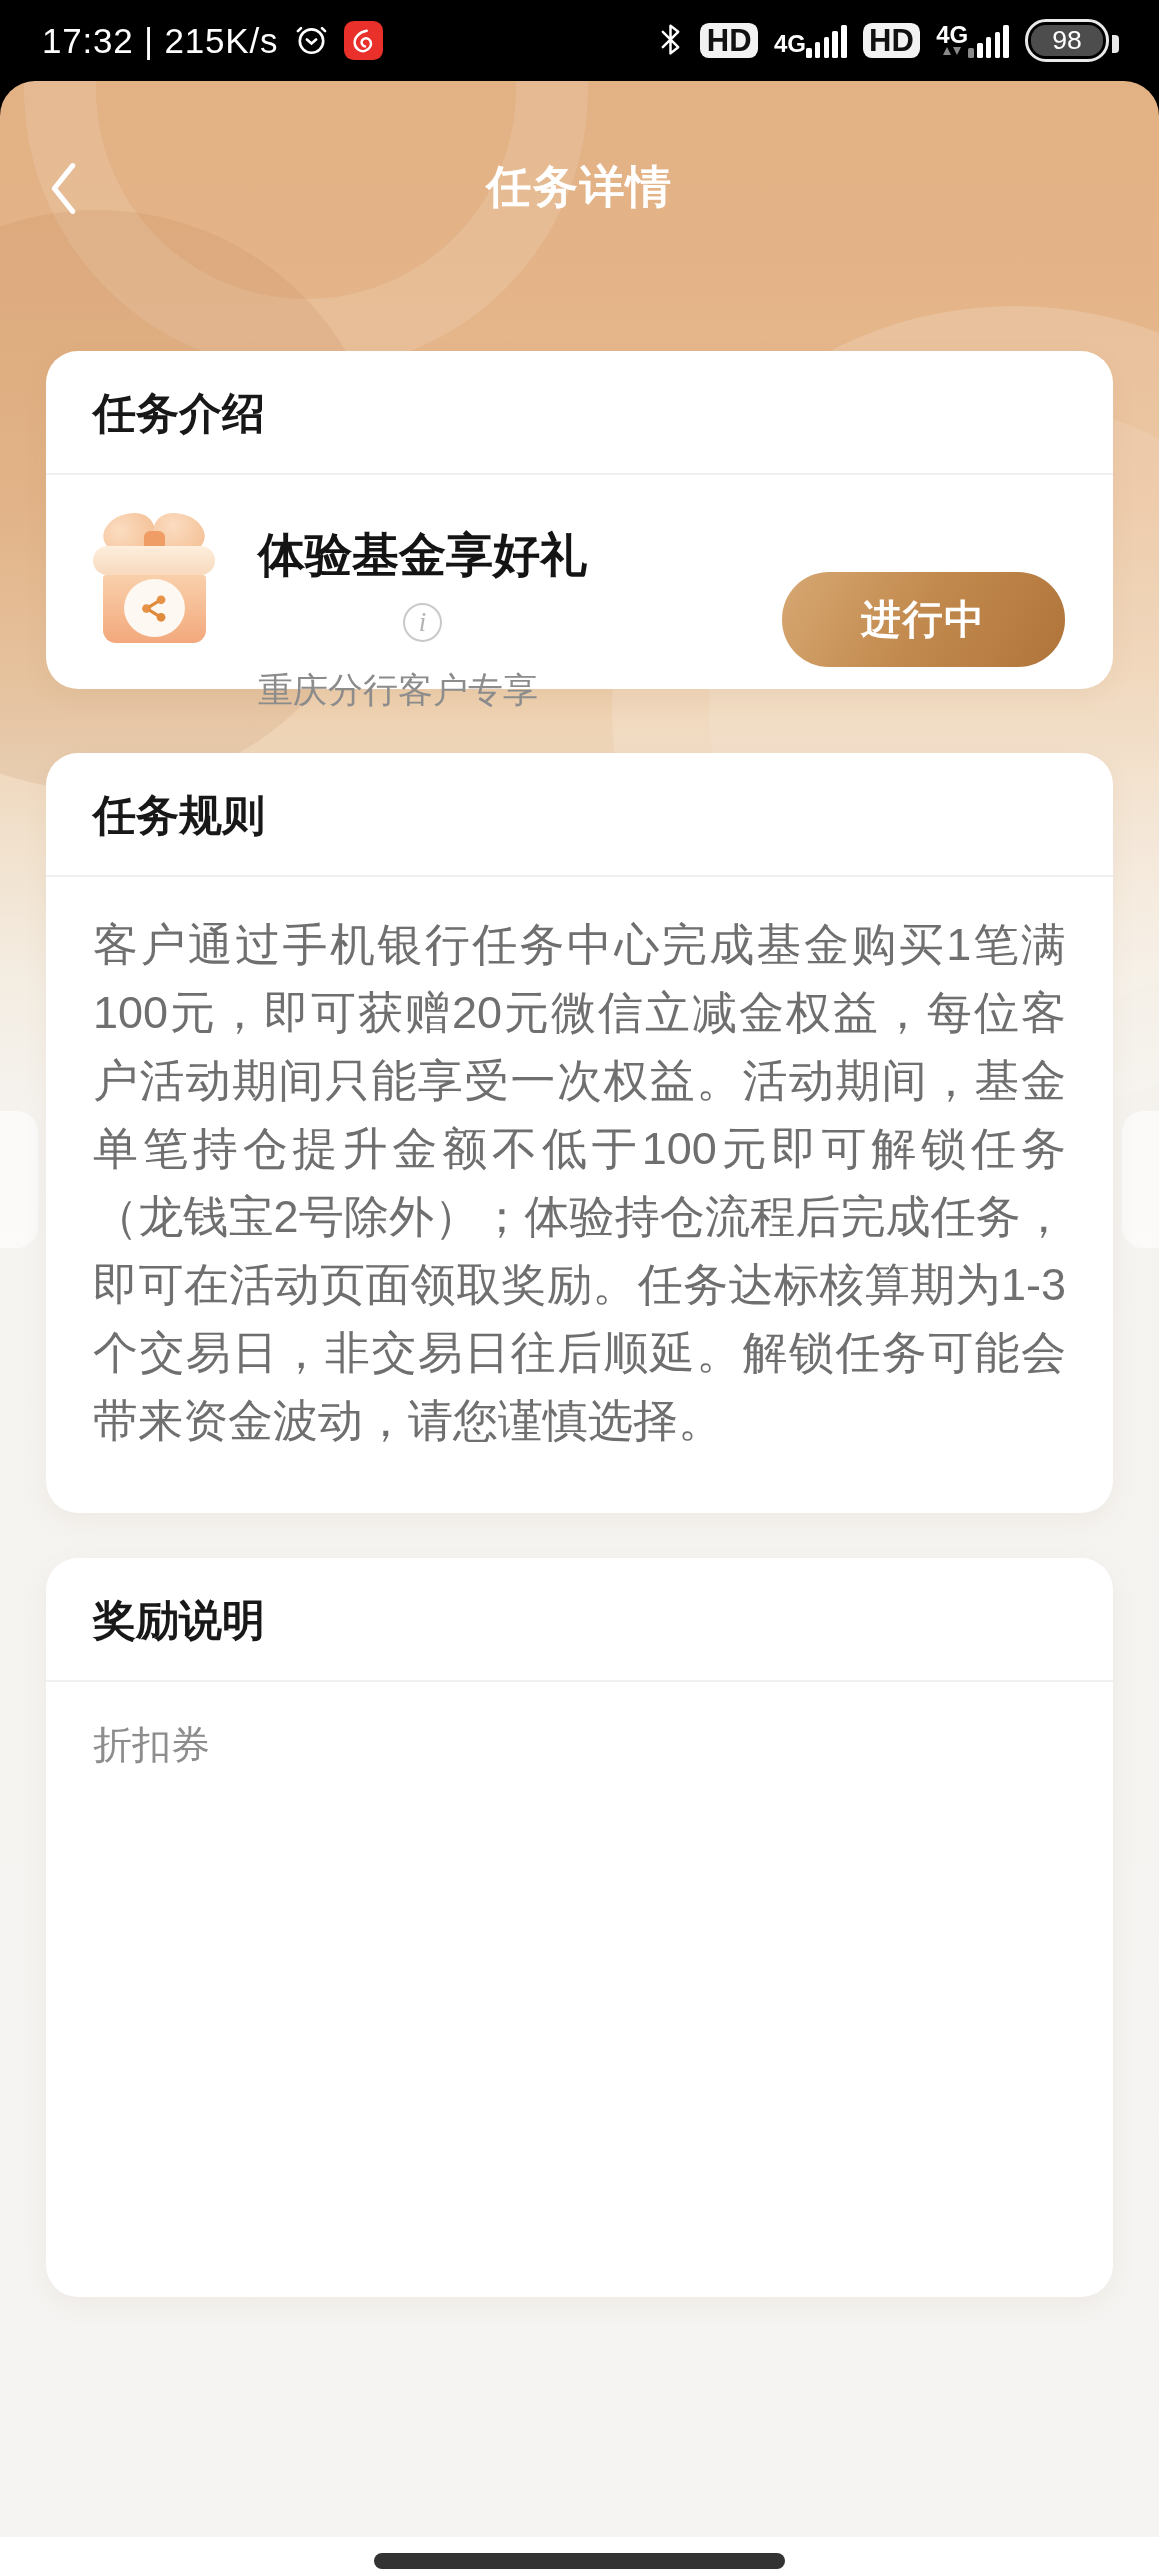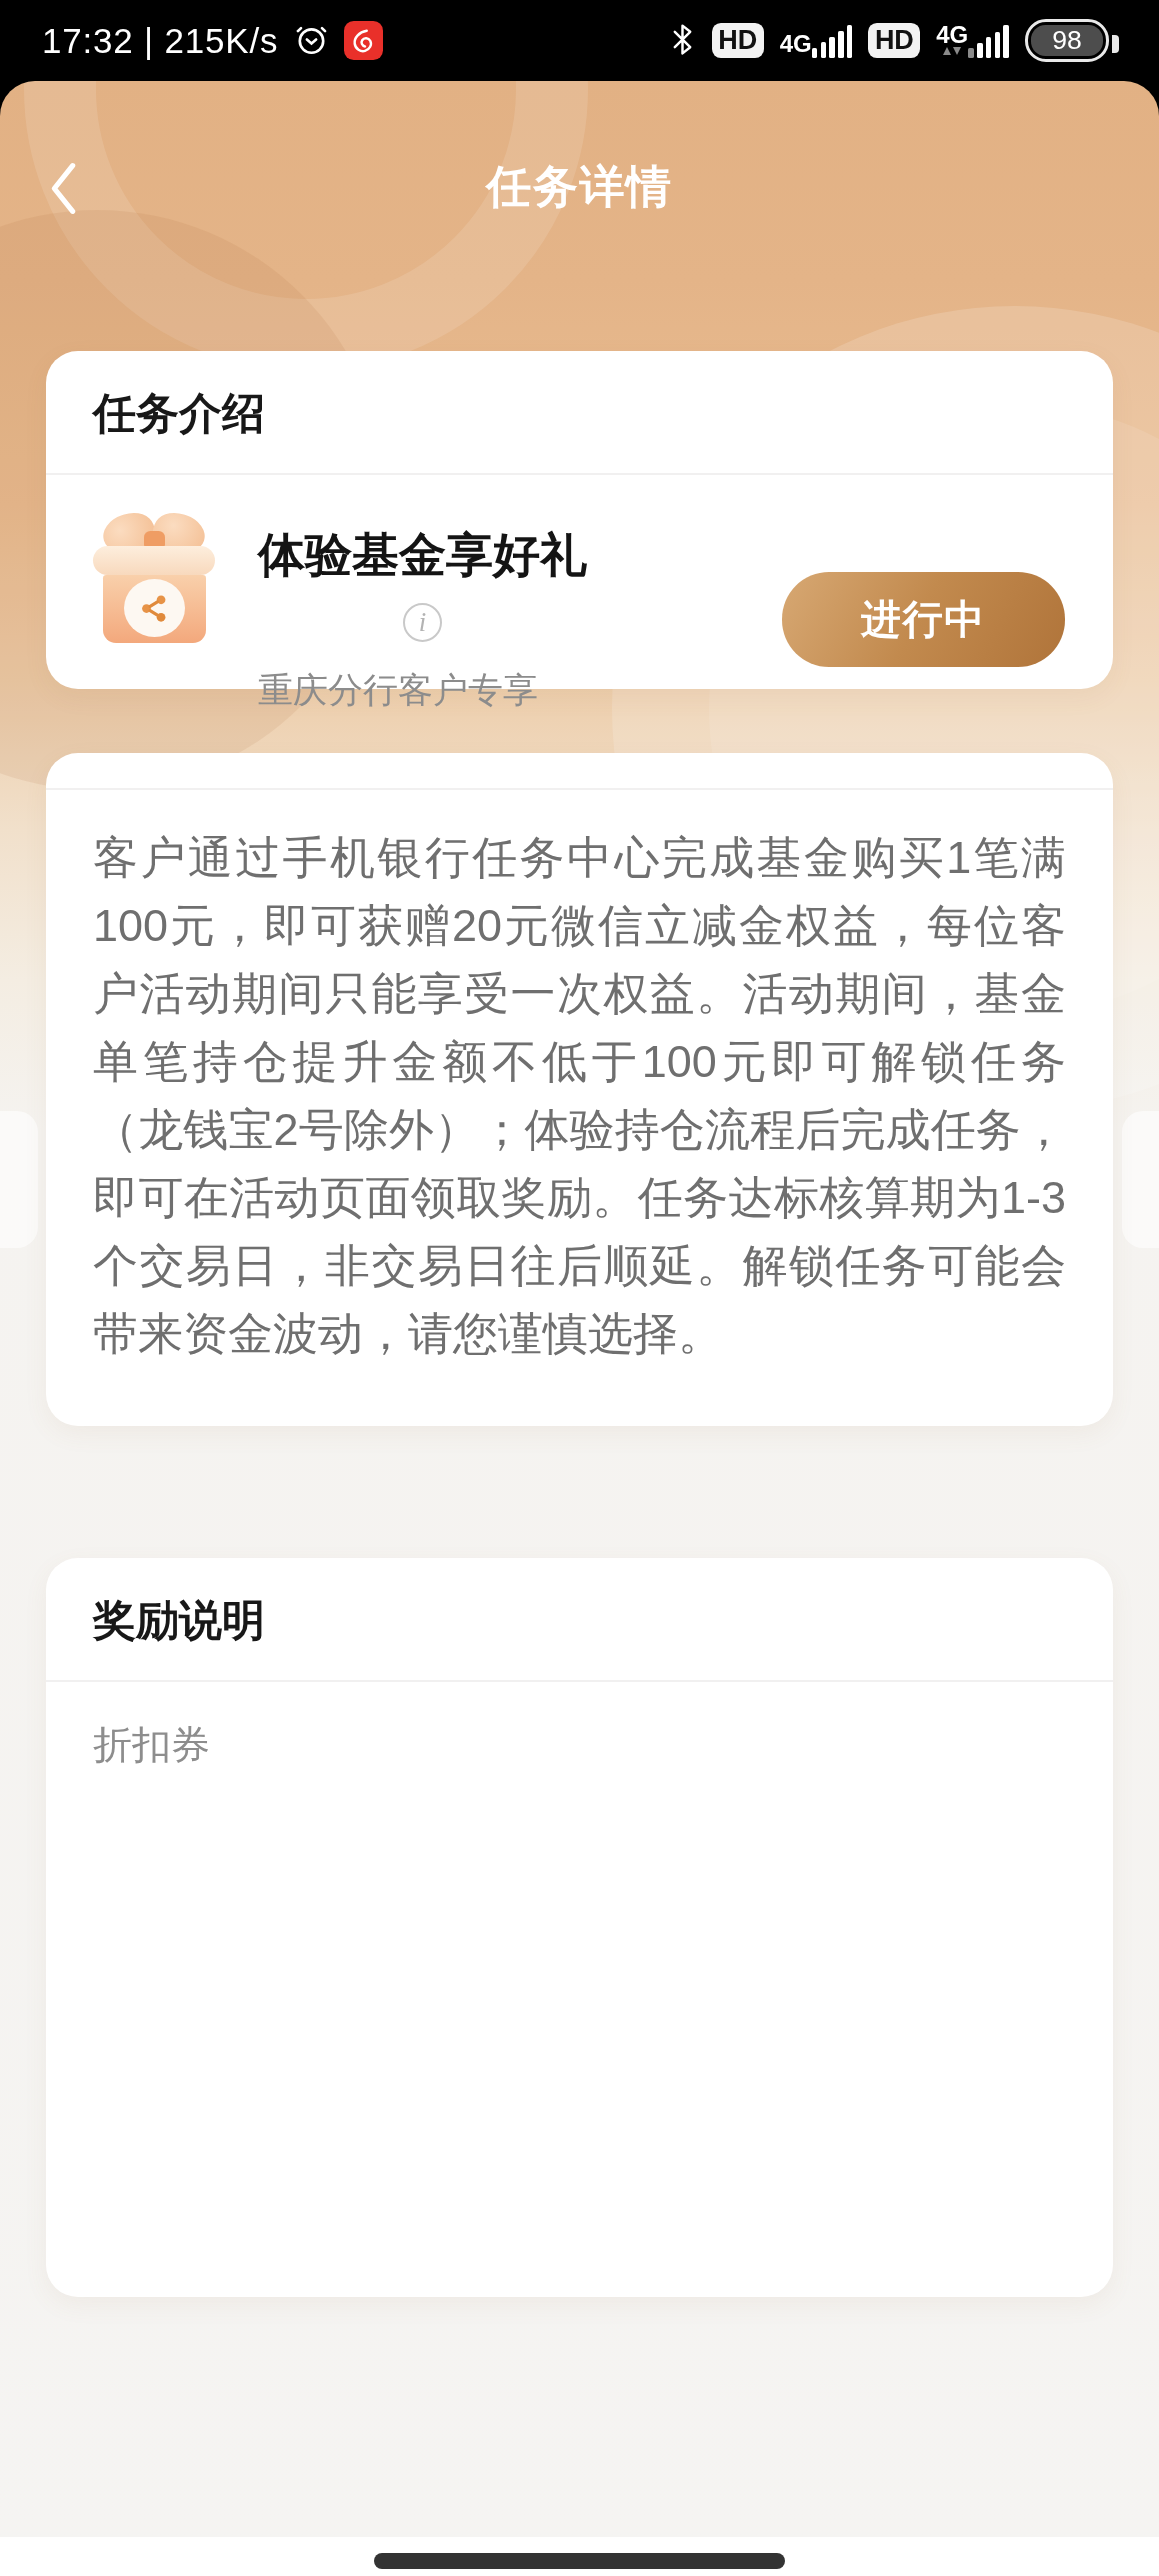--- a/index.html
+++ b/index.html
@@ -8,21 +8,21 @@
   .phone { position:relative; width:1159px; height:2576px; background:#000; overflow:hidden; }
 
   
   .status-bar { position:absolute; top:0; left:0; width:1159px; height:81px;
     display:flex; justify-content:space-between; align-items:center; padding:0 42px; color:#fff; z-index:10; }
   .sb-left { display:flex; align-items:center; gap:14.5px; }
   .sb-time { font-size:35px; letter-spacing:0.8px; }
   .sb-right { display:flex; align-items:center; gap:16px; }
   .netease { width:39px; height:39px; background:#e9302a; border-radius:9.7px; display:flex; align-items:center; justify-content:center; }
   .hd-badge { min-width:50px; height:35px; background:#f2f2f2; color:#111; border-radius:8.9px;
-    font-size:27px; font-weight:700; display:flex; align-items:center; justify-content:center; padding:0 6.4px; }
+    font-size:31px; font-weight:700; display:flex; align-items:center; justify-content:center; padding:0 6.4px; }
   .net-group { display:flex; align-items:flex-end; gap:0; }
   .net-meta { display:flex; flex-direction:column; align-items:center; margin-bottom:1.6px; }
   .net-4g { font-size:24px; font-weight:600; line-height:24px; }
   .net-arrows { display:flex; gap:2.4px; height:9.7px; }
   .arr-up { width:0; height:0; border-left:4.8px solid transparent; border-right:4.8px solid transparent; border-bottom:8px solid #8a8a8a; }
   .arr-dn { width:0; height:0; border-left:4.8px solid transparent; border-right:4.8px solid transparent; border-top:8px solid #8a8a8a; }
   .bars { display:flex; align-items:flex-end; gap:3.2px; height:34px; }
   .bars i { width:5.6px; background:#fff; border-radius:1.6px; display:block; }
   .bars i.dim { background:#8a8a8a; }
   .b1{height:9.7px}.b2{height:15.3px}.b3{height:21px}.b4{height:26.6px}.b5{height:33px}
@@ -210,20 +210,21 @@
                 <i>i</i>
               </span>
           </div>
           <div class="task-sub">重庆分行客户专享</div>
         </div>
         <button class="status-btn">进行中</button>
       </div>
     </div>
 
     <div class="card card-rules">
+      <div class="card-title">任务规则</div>
       <div class="card-divider"></div>
       <div class="rules-body">客户通过手机银行任务中心完成基金购买1笔满100元，即可获赠20元微信立减金权益，每位客户活动期间只能享受一次权益。活动期间，基金单笔持仓提升金额不低于100元即可解锁任务（龙钱宝2号除外）；体验持仓流程后完成任务，即可在活动页面领取奖励。任务达标核算期为1-3个交易日，非交易日往后顺延。解锁任务可能会带来资金波动，请您谨慎选择。</div>
     </div>
 
     <div class="card card-reward">
       <div class="card-title">奖励说明</div>
       <div class="card-divider"></div>
       <div class="reward-body">折扣券</div>
     </div>
 

